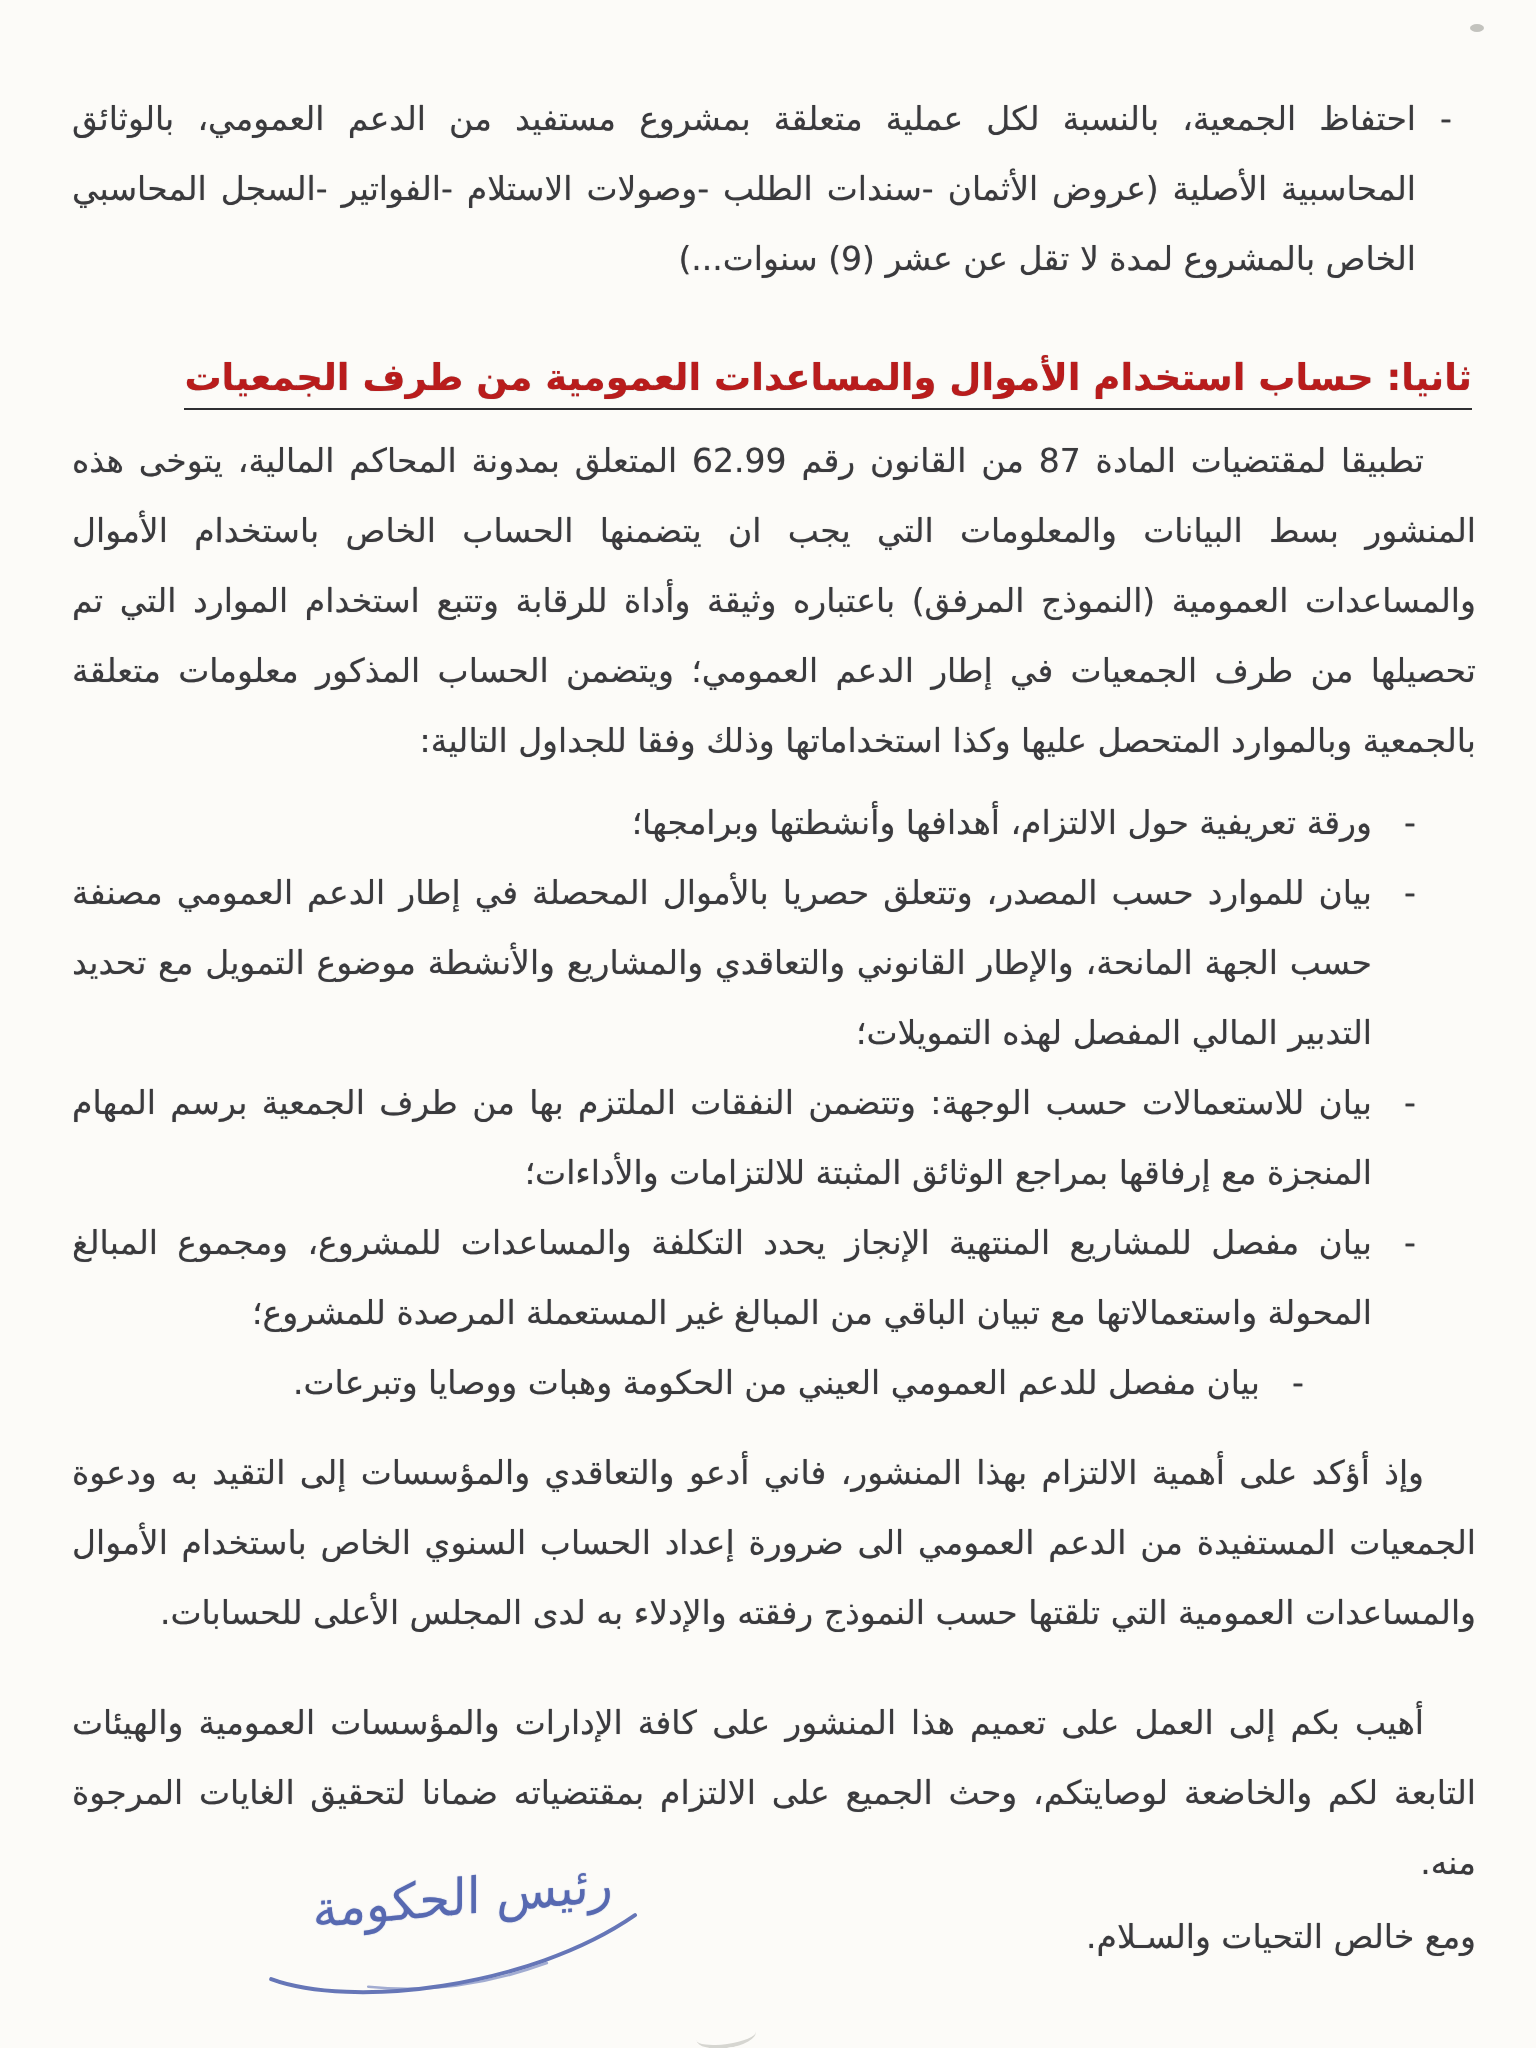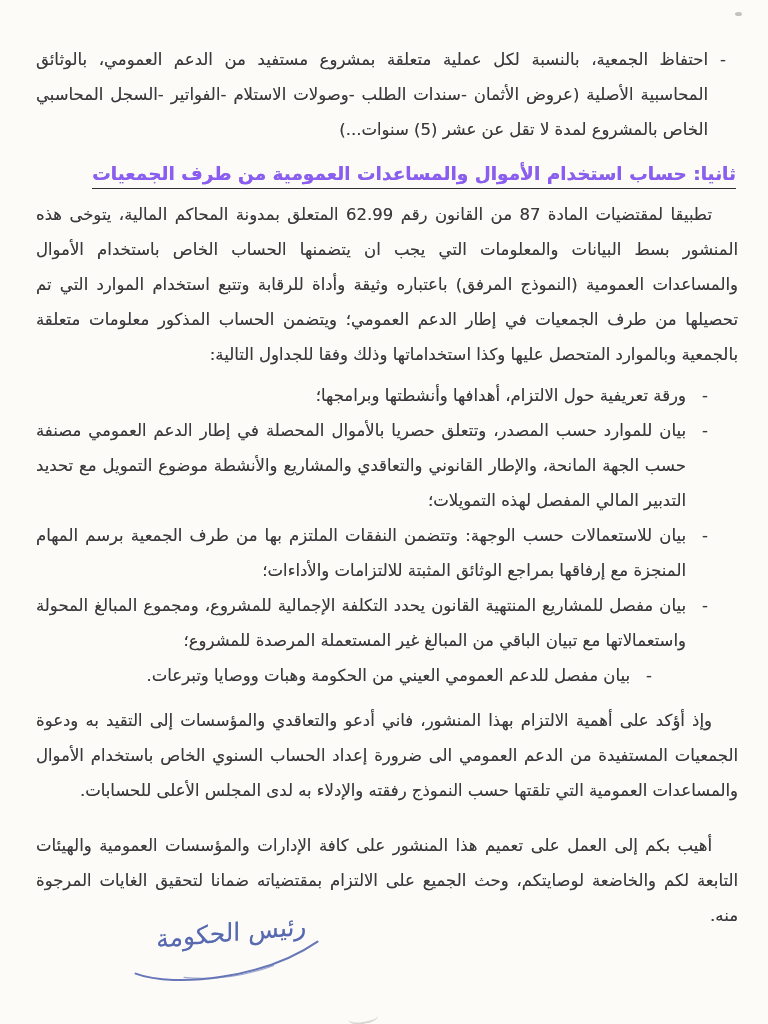--- a/index.html
+++ b/index.html
@@ -27,25 +27,25 @@
   }
 
   
   .hang { display:flex; gap:12px; }
   .hang .dash { flex:0 0 auto; color:#3a3a3d; }
   .hang .txt  { flex:1 1 auto; text-align:justify; }
 
   .intro-bullet { padding-right:12px; }
 
   .section-heading {
-    margin:12px 2px 8px 0;
+    margin:28px 2px 8px 0;
     text-align:right;
     font-size:18.5px;
     font-weight:bold;
-    color:#8b5cf6;
+    color:#b91c1c;
     line-height:30px;
   }
   .section-heading .u {
     border-bottom:1.6px solid #2f2f32;
     padding-bottom:4px;
   }
 
   .para {
     text-align:justify;
     text-indent:26px;
@@ -106,21 +106,21 @@
 </style>
 </head>
 <body>
 
 <div class="page">
 
   <span class="corner-speck"></span>
 
   <div class="hang intro-bullet">
     <span class="dash">-</span>
-    <span class="txt">احتفاظ الجمعية، بالنسبة لكل عملية متعلقة بمشروع مستفيد من الدعم العمومي، بالوثائق المحاسبية الأصلية (عروض الأثمان -سندات الطلب -وصولات الاستلام -الفواتير -السجل المحاسبي الخاص بالمشروع لمدة لا تقل عن عشر (5) سنوات...)</span>
+    <span class="txt">احتفاظ الجمعية، بالنسبة لكل عملية متعلقة بمشروع مستفيد من الدعم العمومي، بالوثائق المحاسبية الأصلية (عروض الأثمان -سندات الطلب -وصولات الاستلام -الفواتير -السجل المحاسبي الخاص بالمشروع لمدة لا تقل عن عشر (9) سنوات...)</span>
   </div>
 
   <h2 class="section-heading">
     <span class="u">ثانيا: حساب استخدام الأموال والمساعدات العمومية من طرف الجمعيات</span>
   </h2>
 
   <p class="para first">تطبيقا لمقتضيات المادة 87 من القانون رقم 62.99 المتعلق بمدونة المحاكم المالية، يتوخى هذه المنشور بسط البيانات والمعلومات التي يجب ان يتضمنها الحساب الخاص باستخدام الأموال والمساعدات العمومية (النموذج المرفق) باعتباره وثيقة وأداة للرقابة وتتبع استخدام الموارد التي تم تحصيلها من طرف الجمعيات في إطار الدعم العمومي؛ ويتضمن الحساب المذكور معلومات متعلقة بالجمعية وبالموارد المتحصل عليها وكذا استخداماتها وذلك وفقا للجداول التالية:</p>
 
   <ul class="statements">
 
@@ -134,34 +134,35 @@
         <span>بيان للموارد حسب المصدر، وتتعلق حصريا بالأموال المحصلة في إطار الدعم العمومي مصنفة حسب الجهة المانحة، والإطار القانوني والتعاقدي والمشاريع والأنشطة موضوع التمويل مع تحديد التدبير المالي المفصل لهذه التمويلات؛</span>
       </li>
 
       <li>
         <span class="dash">-</span>
         <span>بيان للاستعمالات حسب الوجهة: وتتضمن النفقات الملتزم بها من طرف الجمعية برسم المهام المنجزة مع إرفاقها بمراجع الوثائق المثبتة للالتزامات والأداءات؛</span>
       </li>
 
       <li>
         <span class="dash">-</span>
-        <span>بيان مفصل للمشاريع المنتهية القانون يحدد التكلفة الإجمالية للمشروع، ومجموع المبالغ المحولة واستعمالاتها مع تبيان الباقي من المبالغ غير المستعملة المرصدة للمشروع؛</span>
+        <span>بيان مفصل للمشاريع المنتهية الإنجاز يحدد التكلفة والمساعدات للمشروع، ومجموع المبالغ المحولة واستعمالاتها مع تبيان الباقي من المبالغ غير المستعملة المرصدة للمشروع؛</span>
       </li>
 
       <li>
         <span class="dash">-</span>
         <span>بيان مفصل للدعم العمومي العيني من الحكومة وهبات ووصايا وتبرعات.</span>
       </li>
     </ul>
 
   <p class="para mt">وإذ أؤكد على أهمية الالتزام بهذا المنشور، فاني أدعو والتعاقدي والمؤسسات إلى التقيد به ودعوة الجمعيات المستفيدة من الدعم العمومي الى ضرورة إعداد الحساب السنوي الخاص باستخدام الأموال والمساعدات العمومية التي تلقتها حسب النموذج رفقته والإدلاء به لدى المجلس الأعلى للحسابات.</p>
 
   <p class="para mt2">أهيب بكم إلى العمل على تعميم هذا المنشور على كافة الإدارات والمؤسسات العمومية والهيئات التابعة لكم والخاضعة لوصايتكم، وحث الجميع على الالتزام بمقتضياته ضمانا لتحقيق الغايات المرجوة منه.</p>
 
   <div class="closing-row">
+    <span class="closing">ومع خالص التحيات والسـلام.</span>
     <span class="signature">
       <span class="sig-text">رئيس الحكومة</span>
       <svg width="220" height="44" viewBox="0 0 220 44">
         <path d="M12 26 C 50 44, 140 42, 196 10" stroke="#4156a8" stroke-width="2" fill="none" stroke-linecap="round"></path>
         <path d="M60 34 C 90 40, 120 38, 150 30" stroke="#4156a8" stroke-width="1.3" fill="none" opacity="0.6" stroke-linecap="round"></path>
       </svg>
     </span>
   </div>
 
   <span class="bottom-artifact"></span>

